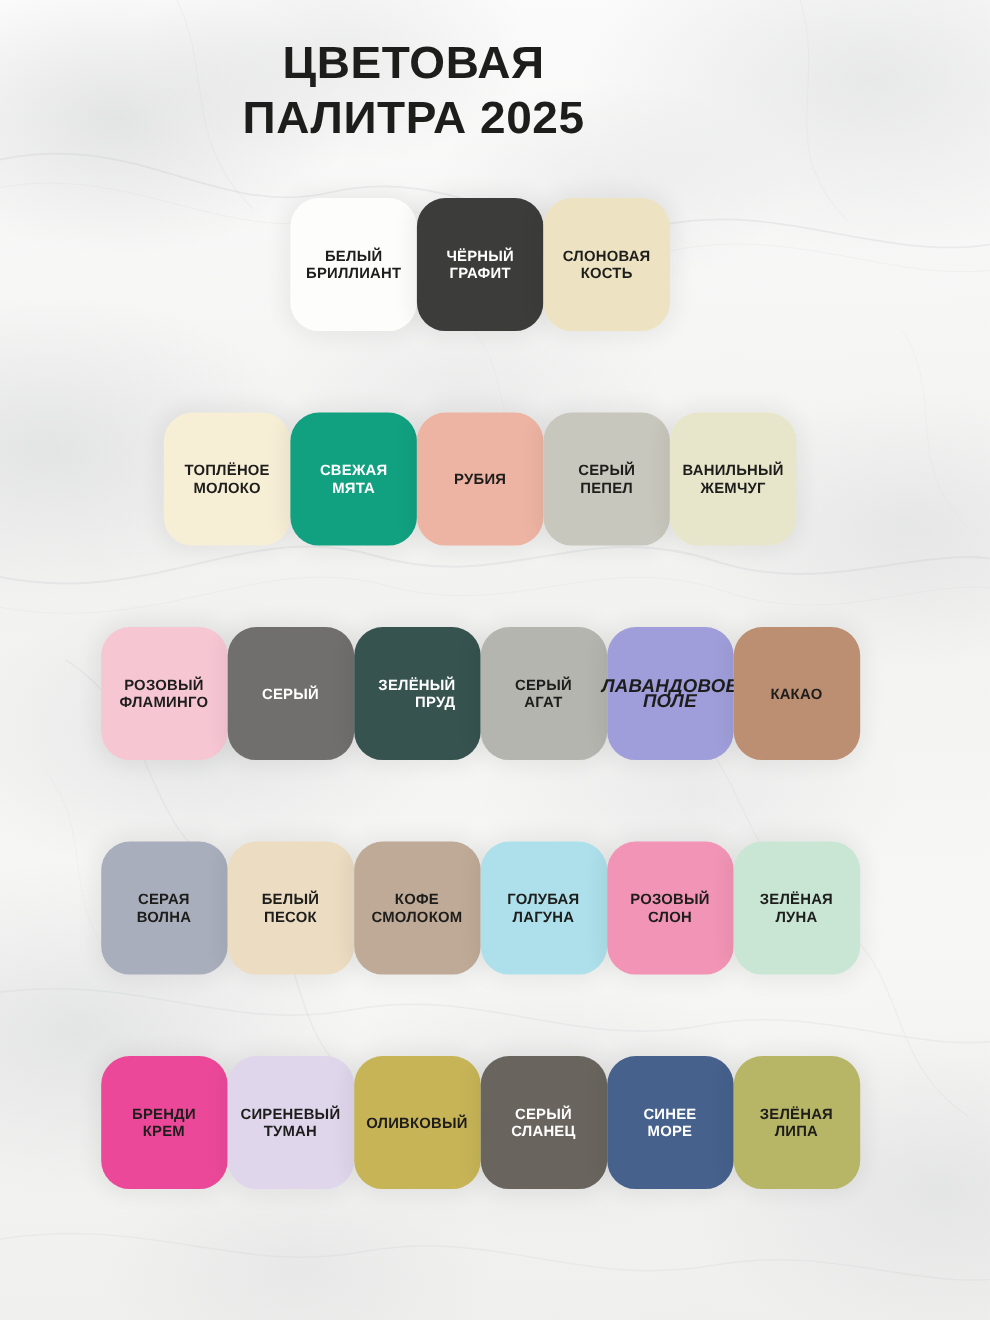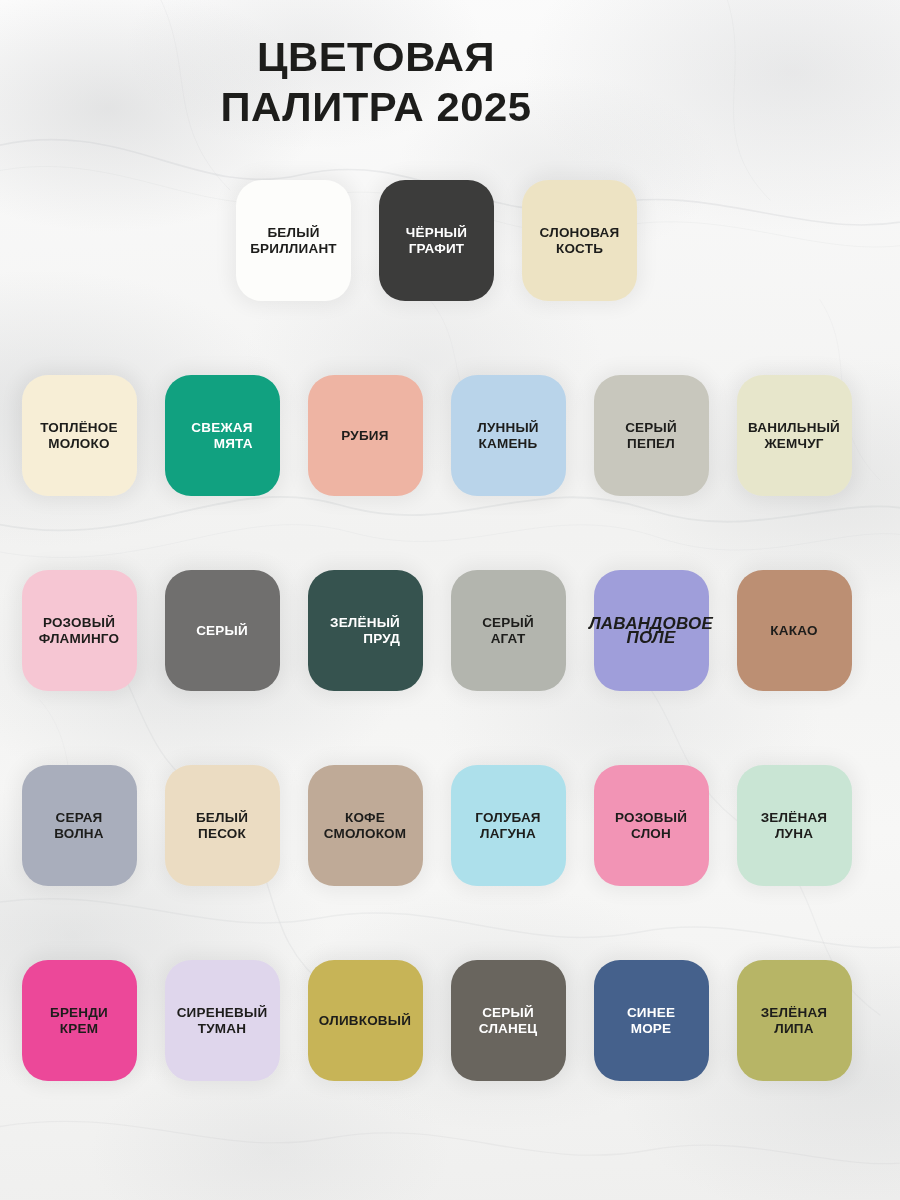--- a/index.html
+++ b/index.html
@@ -77,21 +77,21 @@
 
   
   .palette { position: absolute; top: 0; left: 0; width: 900px; }
 
   .row {
     position: absolute;
     left: 0;
     width: 873px;
     display: flex;
     justify-content: center;
-    gap: 28px;
+    gap: 0;
   }
   .row-0 { top: 180px; }
   .row-1 { top: 375px; }
   .row-2 { top: 570px; }
   .row-3 { top: 765px; }
   .row-4 { top: 960px; }
 
   .swatch {
     width: 115px;
     height: 121px;
@@ -159,30 +159,26 @@
         <div class="swatch" style="background: rgb(237, 227, 195);">
           <span class="swatch-label" style="color: rgb(29, 29, 27);">СЛОНОВАЯ
 КОСТЬ</span>
         </div>
       </div>
       <div class="row row-1">
         <div class="swatch" style="background: rgb(247, 238, 214);">
           <span class="swatch-label" style="color: rgb(29, 29, 27);">ТОПЛЁНОЕ
 МОЛОКО</span>
         </div>
-        <div class="swatch" style="background: rgb(17, 161, 128); text-align: right;">
+        <div class="swatch" style="background: rgb(17, 161, 128);">
           <span class="swatch-label" style="color: rgb(255, 255, 255);">СВЕЖАЯ
 МЯТА</span>
         </div>
         <div class="swatch" style="background: rgb(238, 180, 163);">
           <span class="swatch-label" style="color: rgb(29, 29, 27);">РУБИЯ</span>
-        </div>
-        <div class="swatch" style="background: rgb(185, 212, 234);">
-          <span class="swatch-label" style="color: rgb(29, 29, 27);">ЛУННЫЙ
-КАМЕНЬ</span>
         </div>
         <div class="swatch" style="background: rgb(200, 199, 189);">
           <span class="swatch-label" style="color: rgb(29, 29, 27);">СЕРЫЙ
 ПЕПЕЛ</span>
         </div>
         <div class="swatch" style="background: rgb(231, 230, 203);">
           <span class="swatch-label" style="color: rgb(29, 29, 27);">ВАНИЛЬНЫЙ
 ЖЕМЧУГ</span>
         </div>
       </div>

